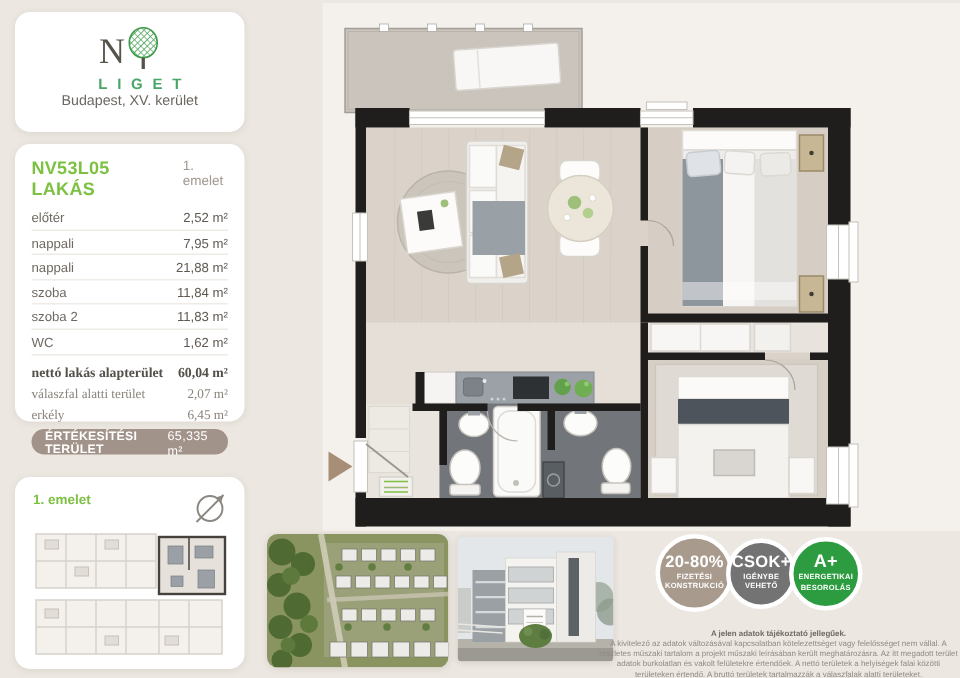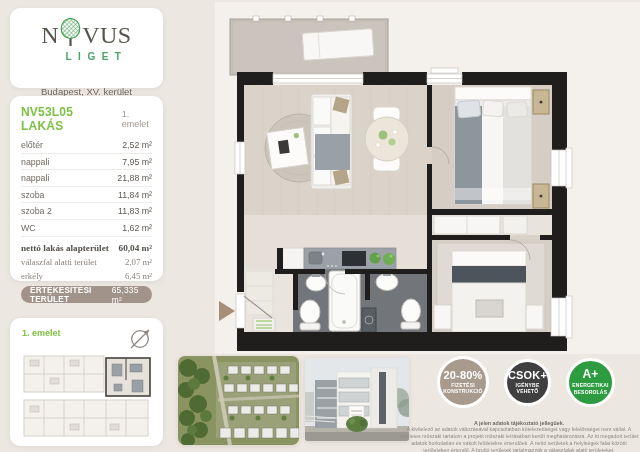--- a/index.html
+++ b/index.html
@@ -6,25 +6,25 @@
     background:#ece7e1;font-family:"Liberation Sans",sans-serif;position:relative;}
   .abs{position:absolute;}
   .card{background:#fff;border-radius:10px;box-shadow:0 1px 5px rgba(96,84,70,.10);}
 
   
   .logo-card{left:10px;top:8px;width:153px;height:80px;}
   .logo-row{display:flex;justify-content:center;align-items:center;margin-top:12px;height:30px;}
   .logo-word{font-family:"Liberation Serif",serif;font-size:24px;color:#56544b;letter-spacing:.5px;line-height:1;}
   .logo-tree{margin:0 1px 2px 1px;}
   .logo-liget{text-align:center;font-size:10px;color:#4aa568;letter-spacing:6.5px;padding-left:20px;margin-top:1px;font-weight:bold;}
-  .logo-loc{text-align:center;font-size:9.5px;color:#6d6761;margin-top:24px;}
+  .logo-loc{text-align:center;font-size:9.5px;color:#6d6761;margin-top:0;}
 
   
   .info-card{left:10px;top:96px;width:153px;height:185px;box-sizing:border-box;padding:9px 11px 0 11px;}
-  .info-head{display:flex;justify-content:space-between;align-items:center;margin-bottom:4px;gap:21px;}
+  .info-head{display:flex;justify-content:space-between;align-items:flex-start;margin-bottom:4px;gap:21px;}
   .info-title{color:#7cc142;font-weight:bold;font-size:12px;letter-spacing:.2px;}
   .info-floor{color:#a0978d;font-size:9px;}
   .room-row{display:flex;justify-content:space-between;font-size:8.8px;color:#6f6961;
     padding:3px 0 2.6px 0;border-bottom:1px solid #efece8;}
   .room-row .val{color:#5f5952;margin-left:44px;}
   .tot{margin-top:5px;}
   .tot-row{display:flex;justify-content:space-between;font-size:8.8px;color:#8a837b;padding:1.8px 0;font-family:Liberation Serif, serif;}
   .tot-row.bold{font-weight:bold;color:#54504a;font-size:9.2px;}
   .band{margin-top:4px;background:#a2938a;border-radius:10px;height:17px;display:flex;
     justify-content:space-between;align-items:center;padding:0 9px;color:#fff;
@@ -38,25 +38,25 @@
   .miniplan{position:absolute;left:8px;top:32px;}
 
   
   .floorplan{left:215px;top:2px;width:425px;height:352px;}
 
   
   .photo-aerial{left:178px;top:356px;width:121px;height:89px;border-radius:7px;overflow:hidden;box-shadow:0 1px 4px rgba(96,84,70,.15);}
   .photo-building{left:305px;top:358px;width:104px;height:83px;border-radius:3px;overflow:hidden;box-shadow:0 1px 4px rgba(96,84,70,.15);}
 
   
-  .badges{left:437px;top:356px;display:flex;align-items:center;gap:20px;}
+  .badges{left:437px;top:356px;display:flex;align-items:center;}
   .badge{border-radius:50%;border:3px solid #fff;color:#fff;display:flex;flex-direction:column;
     justify-content:center;align-items:center;text-align:center;line-height:1.15;position:relative;}
   .badge-1{width:46px;height:46px;background:#a89b8e;z-index:1;}
-  .badge-2{width:41px;height:41px;background:#404040;margin-left:-5px;z-index:2;}
+  .badge-2{width:41px;height:41px;background:#737373;margin-left:-5px;z-index:2;}
   .badge-3{width:43px;height:43px;background:#2d9c41;margin-left:-5px;z-index:3;}
   .badge .big{font-weight:bold;font-size:11px;letter-spacing:.2px;}
   .badge-3 .big{font-size:12px;}
   .badge .small{font-weight:bold;font-size:5px;letter-spacing:.2px;margin-top:1px;}
 
   
   .disclaimer{left:399px;top:420px;width:300px;transform:scale(0.8);transform-origin:top left;
     text-align:center;color:#8f8a83;font-size:6.6px;line-height:1.28;}
   .disclaimer .title{font-weight:bold;color:#6f6a63;display:block;}
 </style>
@@ -76,21 +76,20 @@
             <line x1="0" y1="0" x2="0" y2="3" stroke="#3f9c4b" stroke-width="0.8"></line>
           </pattern>
         </defs>
         <ellipse cx="10.5" cy="10.5" rx="9.3" ry="10" fill="#fff"></ellipse>
         <ellipse cx="10.5" cy="10.5" rx="9.3" ry="10" fill="url(#h1)"></ellipse>
         <ellipse cx="10.5" cy="10.5" rx="9.3" ry="10" fill="url(#h2)"></ellipse>
         <ellipse cx="10.5" cy="10.5" rx="9.3" ry="10" fill="none" stroke="#3f9c4b" stroke-width="1.1"></ellipse>
         <line x1="10.5" y1="20.5" x2="10.5" y2="28" stroke="#56544a" stroke-width="2.2"></line>
       </svg>
     </span>
-    <span class="logo-word">VUS</span>
   </div>
   <div class="logo-liget">LIGET</div>
   <div class="logo-loc">Budapest, XV. kerület</div>
 </div>
 
 <div class="abs card info-card">
   <div class="info-head">
     <span class="info-title">NV53L05 LAKÁS</span>
     <span class="info-floor">1. emelet</span>
   </div>

